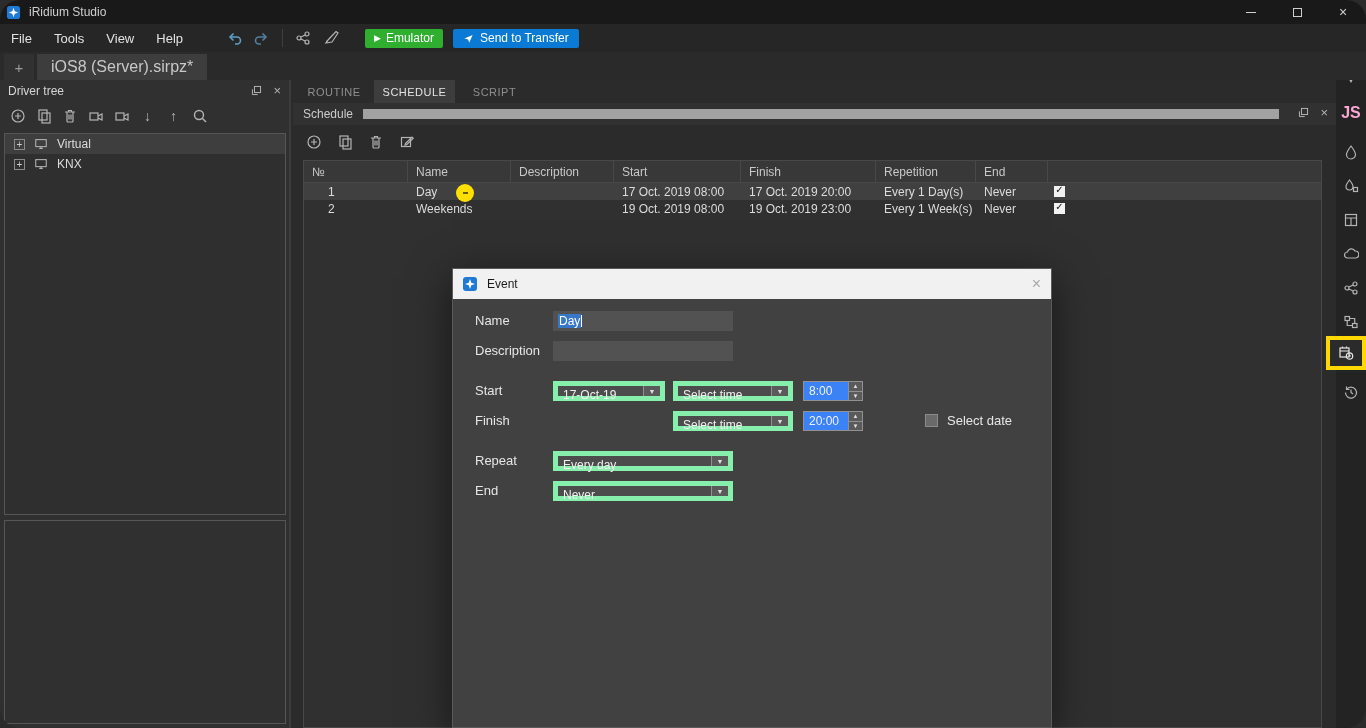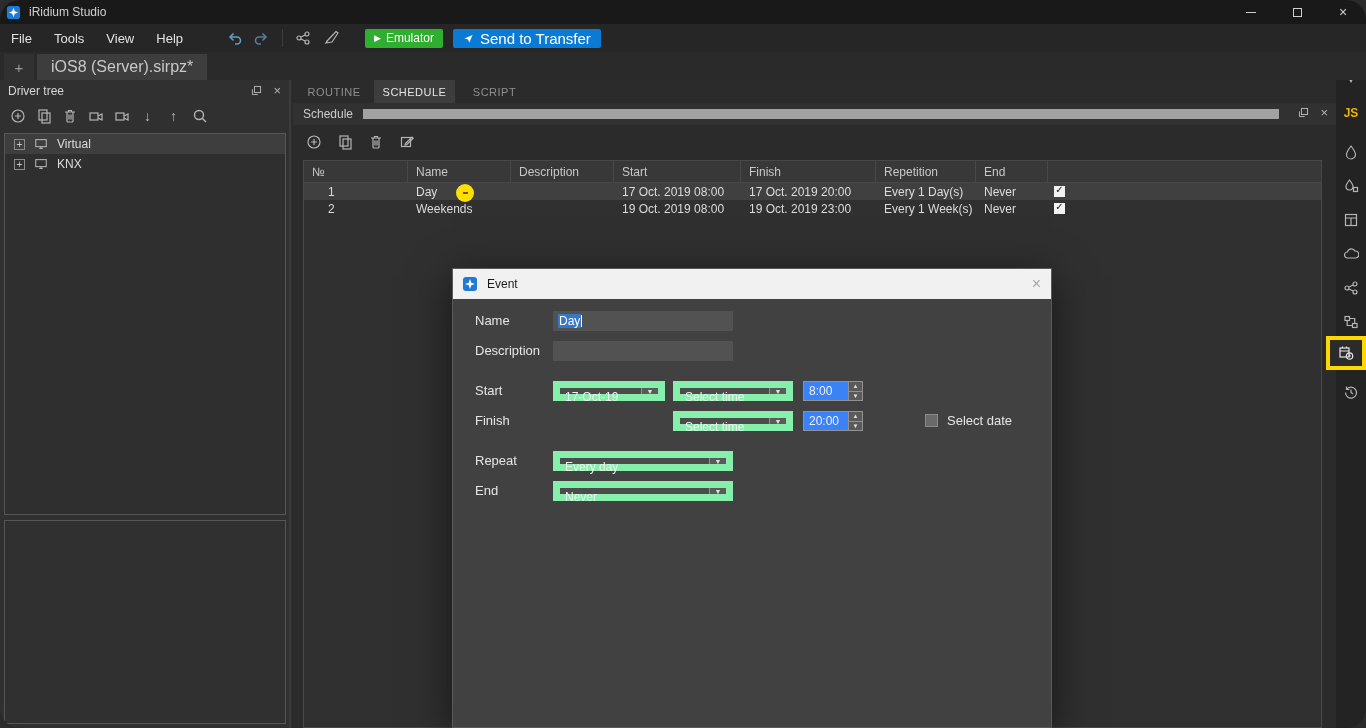--- a/index.html
+++ b/index.html
@@ -16,21 +16,21 @@
   .win-btn { width:46px; height:100%; display:flex; align-items:center; justify-content:center; color:#cfcfcf; font-size:14px; }
   .glyph-min { width:10px; height:1px; background:#cfcfcf; display:block; }
   .glyph-max { width:9px; height:9px; border:1px solid #cfcfcf; display:block; }
 
   
   .menubar { position:absolute; left:0; top:24px; width:1366px; height:28px; background:#262626; display:flex; align-items:center; font-size:13px; z-index:2; }
   .menu-item { padding:0 11px; color:#e2e2e2; height:100%; display:flex; align-items:center; }
   .mbtn { display:flex; align-items:center; justify-content:center; width:28px; height:22px; }
   .sep { width:1px; height:18px; background:#3e3e3e; margin:0 6px; }
   .btn-emulator { margin-left:20px; background:#2fae2f; color:#fff; font-size:12px; height:19px; display:flex; align-items:center; padding:0 9px; border-radius:2px; gap:5px; }
-  .btn-transfer { margin-left:10px; background:#0a7ad4; color:#fff; font-size:15px; height:19px; display:flex; align-items:center; padding:0 10px; border-radius:2px; gap:6px; }
+  .btn-transfer { margin-left:10px; background:#0a7ad4; color:#fff; font-size:12px; height:19px; display:flex; align-items:center; padding:0 10px; border-radius:2px; gap:6px; }
   .play { font-size:9px; line-height:1; }
 
   
   .tabstrip { position:absolute; left:0; top:52px; width:1366px; height:28px; background:#2a2a2a; display:flex; align-items:flex-end; z-index:2; }
   .tab-plus { width:30px; height:26px; margin-left:4px; background:#313131; color:#9a9a9a; display:flex; align-items:center; justify-content:center; font-size:15px; }
   .tab-doc { height:26px; margin-left:3px; background:#3d3d3d; color:#c8c8c8; display:flex; align-items:center; padding:0 14px; font-size:16px; }
 
   
   .left-panel { position:absolute; left:0; top:80px; width:291px; height:648px; background:#303030; border-right:2px solid #3c3c3c; }
   .lp-title { position:absolute; left:8px; top:4px; font-size:12px; color:#d6d6d6; }
@@ -61,36 +61,36 @@
   .trow.selected { background:#404040; }
   .td { padding-left:8px; overflow:hidden; white-space:nowrap; height:100%; display:flex; align-items:center; }
   .w-num{width:104px;} .w-name{width:103px;} .w-desc{width:103px;} .w-start{width:127px;} .w-finish{width:135px;} .w-rep{width:100px;} .w-end{width:72px;} .w-active{flex:1;}
   .td.w-num{padding-left:24px;}
   .cbx { width:11px; height:11px; background:#f2f2f2; margin-left:6px; position:relative; flex:none; }
   .cbx.checked::after { content:"\2713"; position:absolute; left:0; top:-2px; width:11px; text-align:center; font-size:10px; color:#111; }
 
   
   .sidebar { position:absolute; left:1336px; top:52px; width:30px; height:676px; background:#232323; }
   .sb-item { position:absolute; left:0; width:30px; height:28px; display:flex; align-items:center; justify-content:center; }
-  .sb-js { color:#eab308; font-weight:bold; font-size:12px; }
+  .sb-js { color:#f9a8d4; font-weight:bold; font-size:16px; }
   .sb-chev { font-size:8px; color:#b8b8b8; }
   .sb-hl { position:absolute; left:-10px; top:284px; width:40px; height:34px; border:4px solid #ffd800; background:#2b2b2b; display:flex; align-items:center; justify-content:center; z-index:4; }
 
   
   .dialog { position:absolute; left:452px; top:268px; width:600px; height:460px; z-index:5; box-shadow:0 10px 40px rgba(0,0,0,0.55); border:1px solid #5a5a5a; background:#414141; }
   .dlg-title { position:absolute; left:0; top:0; width:100%; height:30px; background:#f1f1f1; display:flex; align-items:center; }
   .dlg-logo { width:16px; height:16px; margin-left:9px; }
   .dlg-title-text { margin-left:9px; font-size:12px; color:#1a1a1a; }
   .dlg-close { margin-left:auto; margin-right:10px; color:#a8a8a8; font-size:16px; }
   .dlg-body { position:absolute; left:0; top:30px; width:100%; bottom:0; background:#414141; }
   .fld-label { position:absolute; left:22px; height:20px; line-height:20px; font-size:13px; color:#e6e6e6; }
   .input { position:absolute; height:20px; background:#525252; font-size:12px; color:#f0f0f0; line-height:20px; padding-left:5px; }
   .sel { background:#3677c8; color:#fff; padding:0 1px; }
   .caret { display:inline-block; width:1px; height:12px; background:#fff; vertical-align:-2px; }
-  .combo { position:absolute; height:20px; background:#4c4c4c; border:7px solid #86efac; font-size:12px; color:#f0f0f0; }
+  .combo { position:absolute; height:20px; background:#4c4c4c; border:5px solid #86efac; font-size:12px; color:#f0f0f0; }
   .combo-text { position:absolute; left:5px; top:0; line-height:18px; white-space:nowrap; }
   .combo-arrow { position:absolute; right:0; top:0; bottom:0; width:17px; background:#5a5a5a; border-left:1px solid #919191; display:flex; align-items:center; justify-content:center; font-size:7px; color:#e0e0e0; }
   .spin { position:absolute; height:20px; background:#3b82f6; border:1px solid #919191; font-size:12px; color:#f0f0f0; }
   .spin-text { position:absolute; left:5px; line-height:18px; }
   .spin-btns { position:absolute; right:0; top:0; bottom:0; width:14px; border-left:1px solid #919191; display:flex; flex-direction:column; }
   .spin-up,.spin-down { flex:1; background:#5a5a5a; font-size:6px; color:#e0e0e0; display:flex; align-items:center; justify-content:center; }
   .spin-up { border-bottom:1px solid #919191; }
   .ckbox { position:absolute; width:13px; height:13px; background:#6a6a6a; border:1px solid #8a8a8a; }
 
   

